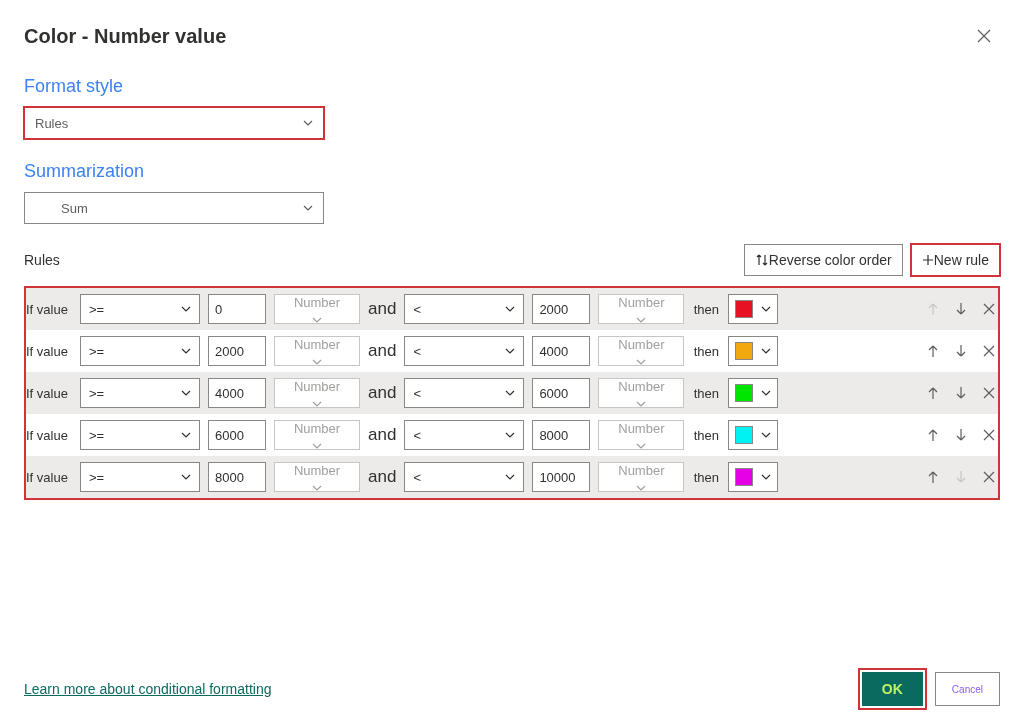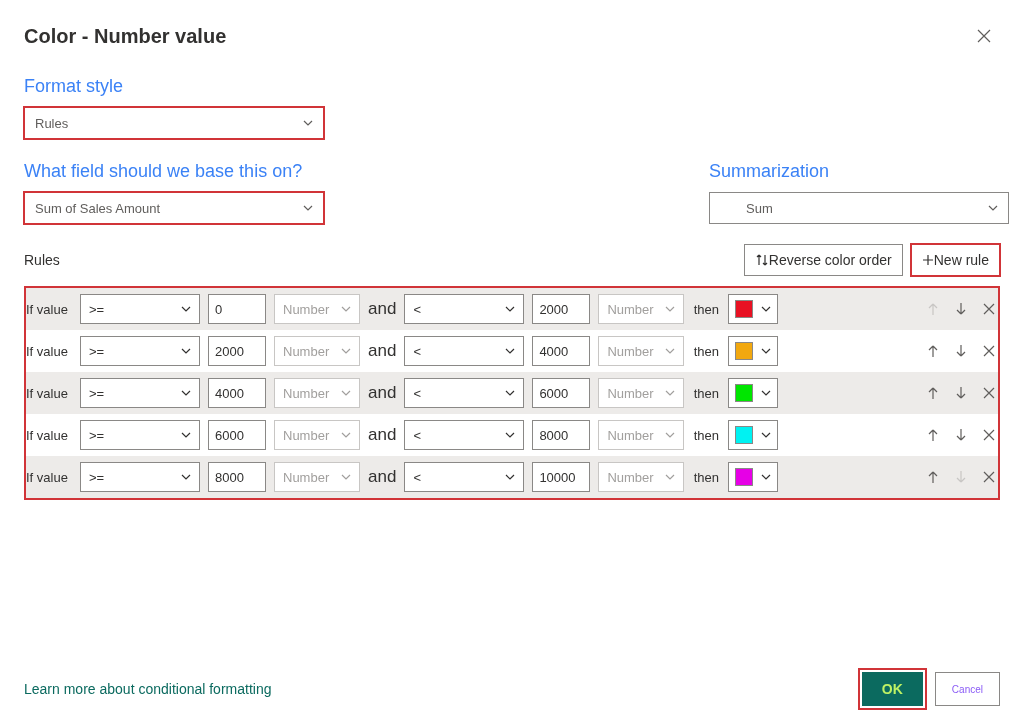--- a/index.html
+++ b/index.html
@@ -130,21 +130,21 @@
     background: #ffffff;
     height: 30px;
     display: flex;
     align-items: center;
     justify-content: space-between;
     padding: 0 8px;
     cursor: pointer;
     font-size: 13px;
   }
   .dd-op { width: 120px; color: #323130; }
-  .dd-type { width: 86px; color: #a19f9d; border-color: #c8c6c4; }
+  .dd-type { width: 86px; color: #a19f9d; border-color: #c8c6c4; flex-direction: column; }
   .dd-color { width: 50px; padding: 0 6px; }
   .input-num {
     border: 1px solid #8a8886;
     background: #ffffff;
     height: 30px;
     width: 58px;
     padding: 0 6px;
     font-size: 13px;
     color: #323130;
   }
@@ -173,20 +173,21 @@
   .spacer { flex: 1; }
   .footer {
     display: flex;
     justify-content: space-between;
     align-items: center;
     margin-top: auto;
     padding-top: 20px;
   }
   .link {
     color: #0b6a5f;
+    text-decoration: underline;
     cursor: pointer;
     font-size: 14px;
   }
   .footer-buttons {
     display: flex;
     gap: 12px;
   }
   .btn-ok {
     background: #0b6a5f;
     color: #bef264;
@@ -230,31 +231,20 @@
       <span>Rules</span>
       <span class="chev">
         <svg width="10" height="6" viewBox="0 0 10 6">
             <path d="M1 1 L5 5 L9 1" stroke="currentColor" stroke-width="1.2" fill="none"></path>
           </svg>
       </span>
     </div>
   </div>
 
   <div class="row">
-    <div class="col left">
-      <div class="section-label">What field should we base this on?</div>
-      <div class="dropdown highlight-red" style="width:300px;">
-        <span>Sum of Sales Amount</span>
-        <span class="chev">
-          <svg width="10" height="6" viewBox="0 0 10 6">
-              <path d="M1 1 L5 5 L9 1" stroke="currentColor" stroke-width="1.2" fill="none"></path>
-            </svg>
-        </span>
-      </div>
-    </div>
     <div class="col right">
       <div class="section-label">Summarization</div>
       <div class="dropdown" style="width:300px;padding-left:36px;">
         <span>Sum</span>
         <span class="chev">
           <svg width="10" height="6" viewBox="0 0 10 6">
               <path d="M1 1 L5 5 L9 1" stroke="currentColor" stroke-width="1.2" fill="none"></path>
             </svg>
         </span>
       </div>

